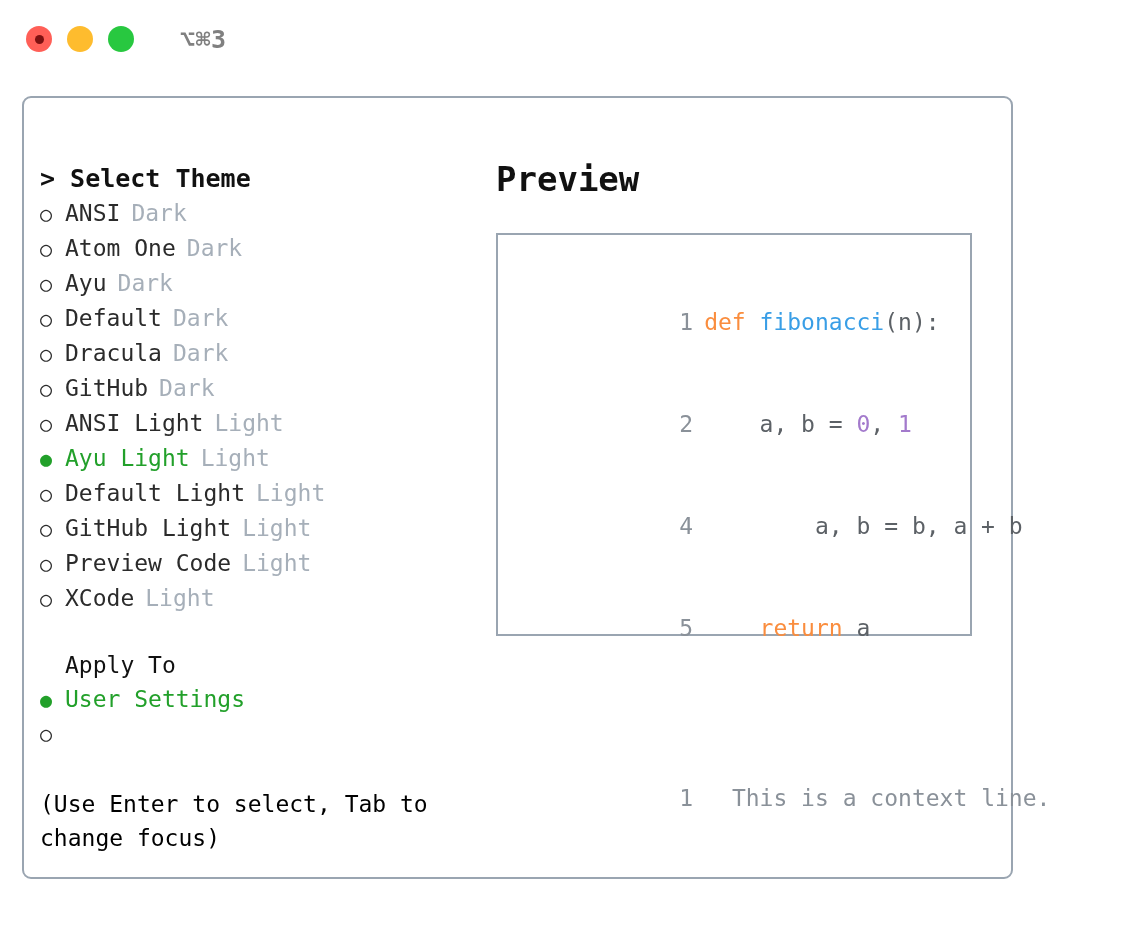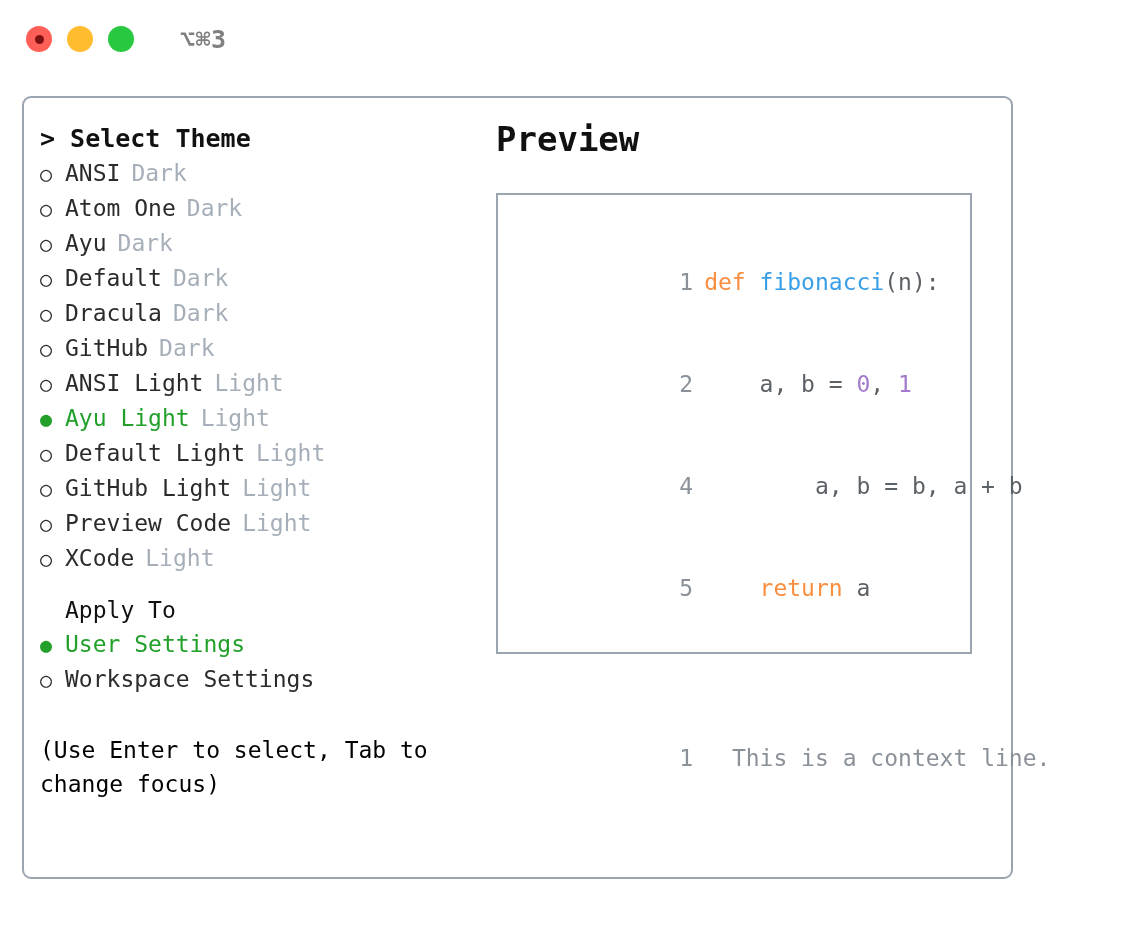--- a/index.html
+++ b/index.html
@@ -75,21 +75,21 @@
     top: 96px;
     width: 991px;
     height: 783px;
     border: 2px solid #9aa5b1;
     border-radius: 9px;
     box-sizing: border-box;
     background: #ffffff;
   }
   .panel-inner {
     display: flex;
-    padding: 24px 0 0 0;
+    padding: 64px 0 0 0;
     height: 100%;
     box-sizing: border-box;
   }
 
   
   .left-col {
     width: 462px;
     padding-left: 16px;
     box-sizing: border-box;
   }
@@ -117,21 +117,21 @@
     color: #2b2b2b;
   }
   .opt.selected .bullet { color: #22a02a; }
   .opt.selected .opt-label { color: #22a02a; }
   .opt-label { color: #2b2b2b; }
   .opt-tag {
     color: #a6afb9;
     margin-left: 11px;
   }
 
-  .apply-block { margin-top: 17px; }
+  .apply-block { margin-top: 32px; }
   .apply-title {
     font-size: 23px;
     color: #111111;
     line-height: 34px;
     padding-left: 25px;
     white-space: pre;
   }
 
   .hint {
     margin-top: 36px;
@@ -151,21 +151,21 @@
   .preview-title {
     font-size: 34px;
     font-weight: 700;
     color: #111111;
     line-height: 34px;
     white-space: pre;
   }
   .preview-box {
     margin-top: 37px;
     width: 476px;
-    height: 461px;
+    height: 403px;
     border: 2px solid #9aa5b1;
     box-sizing: border-box;
     background: #ffffff;
     padding: 36px 0 0 14px;
   }
   .code-line {
     font-size: 23px;
     line-height: 34px;
     white-space: pre;
     color: #5c6166;
@@ -271,21 +271,20 @@
         </div>
 
         <div class="apply-block">
           <div class="apply-title">Apply To</div>
           <div class="opt selected">
             <span class="bullet">●</span>
             <span class="opt-label">User Settings</span>
           </div>
           <div class="opt">
             <span class="bullet">○</span>
-            <span class="opt-label">Workspace Settings</span>
           </div>
         </div>
 
         <div class="hint">(Use Enter to select, Tab to change focus)</div>
       </div>
 
       <div class="right-col">
         <div class="preview-title">Preview</div>
 
         <div class="preview-box">

